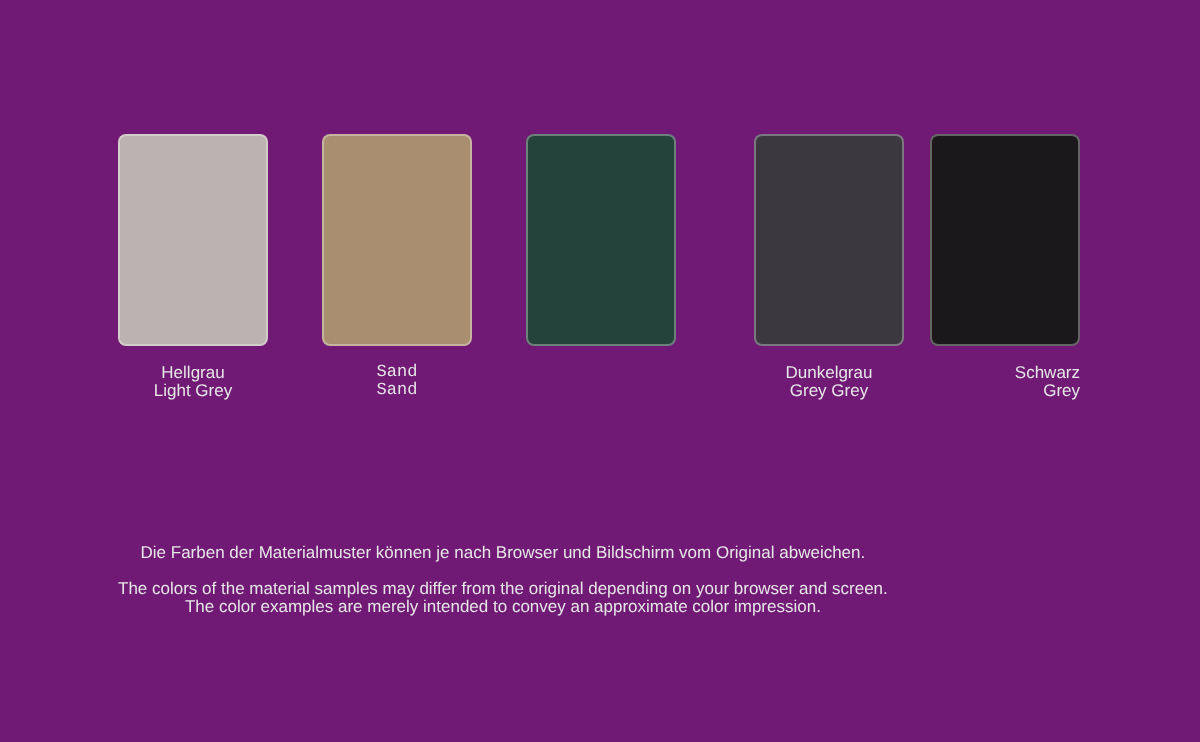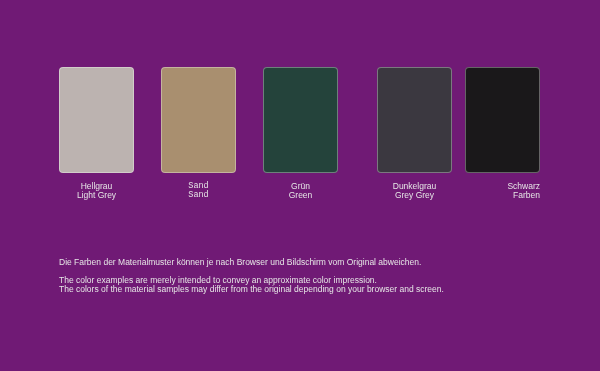--- a/index.html
+++ b/index.html
@@ -47,27 +47,28 @@
     text-align: center;
     color: #e6e6e6;
     font-size: 8.5px;
     line-height: 9px;
     margin-top: 9.4px;
     white-space: nowrap;
   }
   .notes {
     position: absolute;
     left: 59px;
-    top: 258px;
+    top: 272px;
     color: #e6e6e6;
     font-size: 8.5px;
     line-height: 9.1px;
     white-space: nowrap;
     -webkit-font-smoothing: antialiased;
     transform: translateZ(0);
+    text-align: center;
   }
   .notes p { margin: 0; }
   .notes .note-spacer { height: 9.1px; }
 </style>
 </head>
 <body style="background: rgb(0, 0, 0);">
 
 <div class="page" style="background: #701a75;">
 
   <div class="swatch-row">
@@ -83,44 +84,40 @@
     <div class="swatch-item">
       <div class="swatch-chip" style="background: rgb(169, 143, 111); border-color: rgba(255, 255, 255, 0.33);"></div>
       <div class="swatch-label" style="color: rgb(230, 230, 230); font-family: Liberation Mono, monospace;">
         <div>Sand</div>
         <div>Sand</div>
       </div>
     </div>
 
     <div class="swatch-item">
       <div class="swatch-chip" style="background: rgb(36, 67, 59); border-color: rgba(255, 255, 255, 0.33);"></div>
-      <div class="swatch-label" style="color: rgb(230, 230, 230);">
-        <div>Grün</div>
-        <div>Green</div>
-      </div>
     </div>
 
     <div class="swatch-item">
       <div class="swatch-chip" style="background: rgb(59, 56, 64); border-color: rgba(255, 255, 255, 0.33);"></div>
       <div class="swatch-label" style="color: rgb(230, 230, 230);">
         <div>Dunkelgrau</div>
         <div>Grey Grey</div>
       </div>
     </div>
 
     <div class="swatch-item">
       <div class="swatch-chip" style="background: rgb(26, 24, 26); border-color: rgba(255, 255, 255, 0.33);"></div>
       <div class="swatch-label" style="color: rgb(230, 230, 230); text-align: right;">
         <div>Schwarz</div>
-        <div>Farben</div>
+        <div>Grey</div>
       </div>
     </div>
 
   </div>
 
   <div class="notes" style="color: rgb(230, 230, 230);">
     <p>Die Farben der Materialmuster können je nach Browser und Bildschirm vom Original abweichen.</p>
     <div class="note-spacer"></div>
+    <p>The colors of the material samples may differ from the original depending on your browser and screen.</p>
     <p>The color examples are merely intended to convey an approximate color impression.</p>
-    <p>The colors of the material samples may differ from the original depending on your browser and screen.</p>
   </div>
 
 </div>
 
 </body></html>

